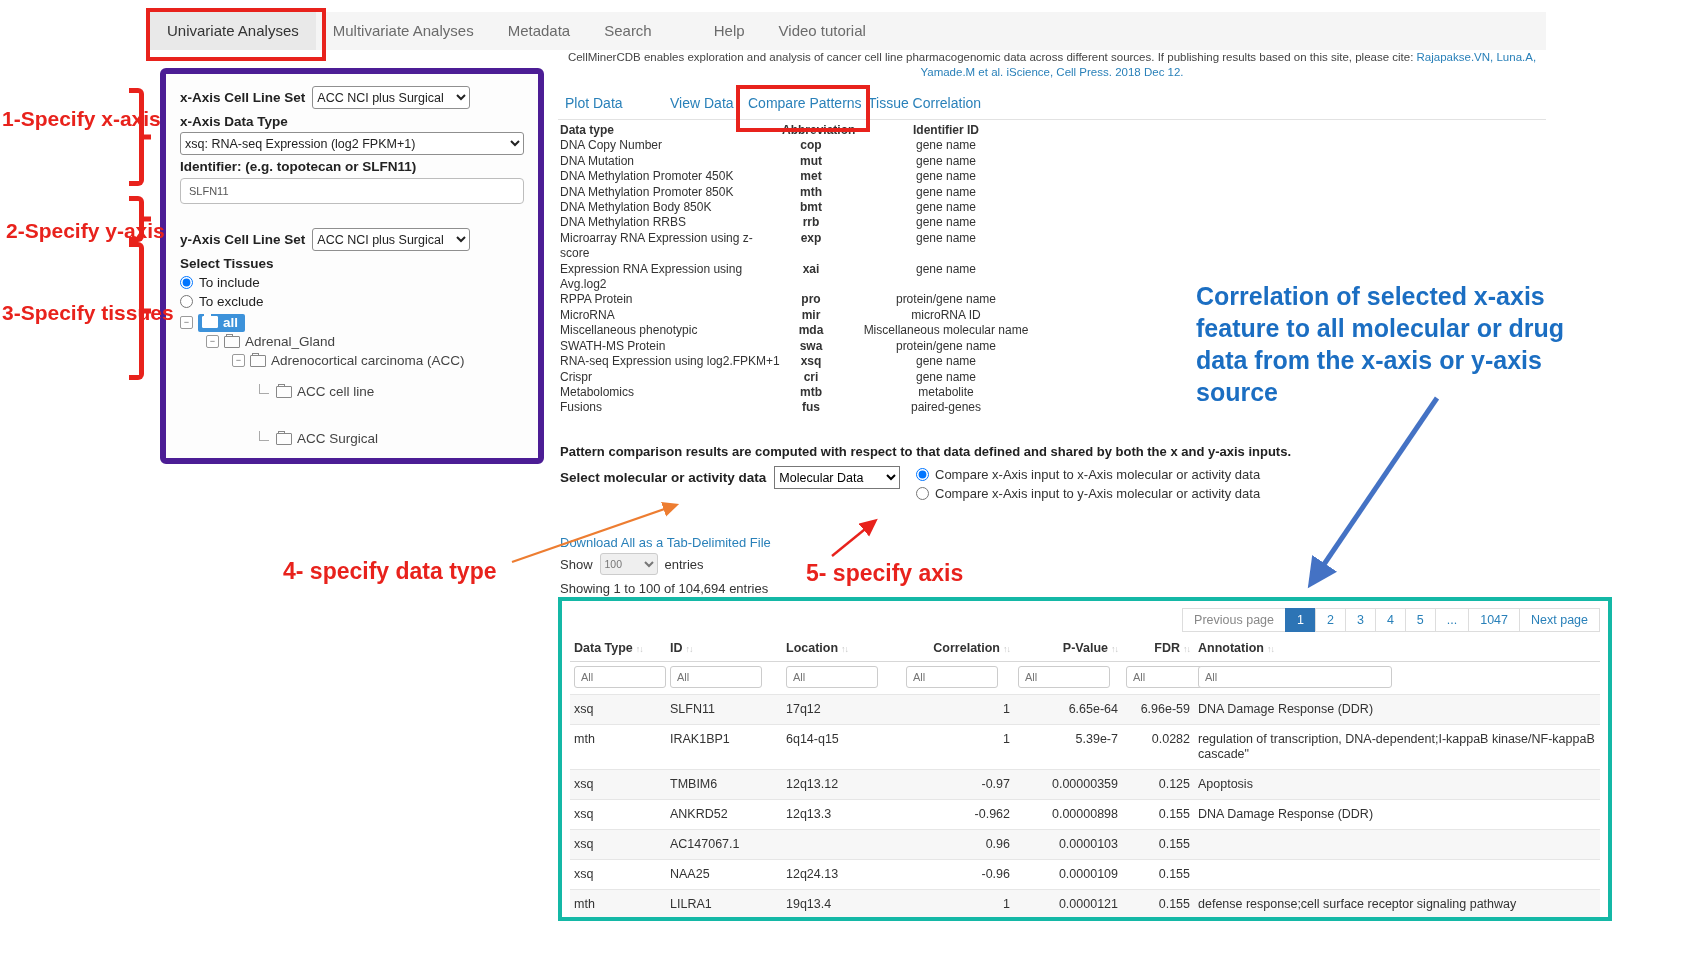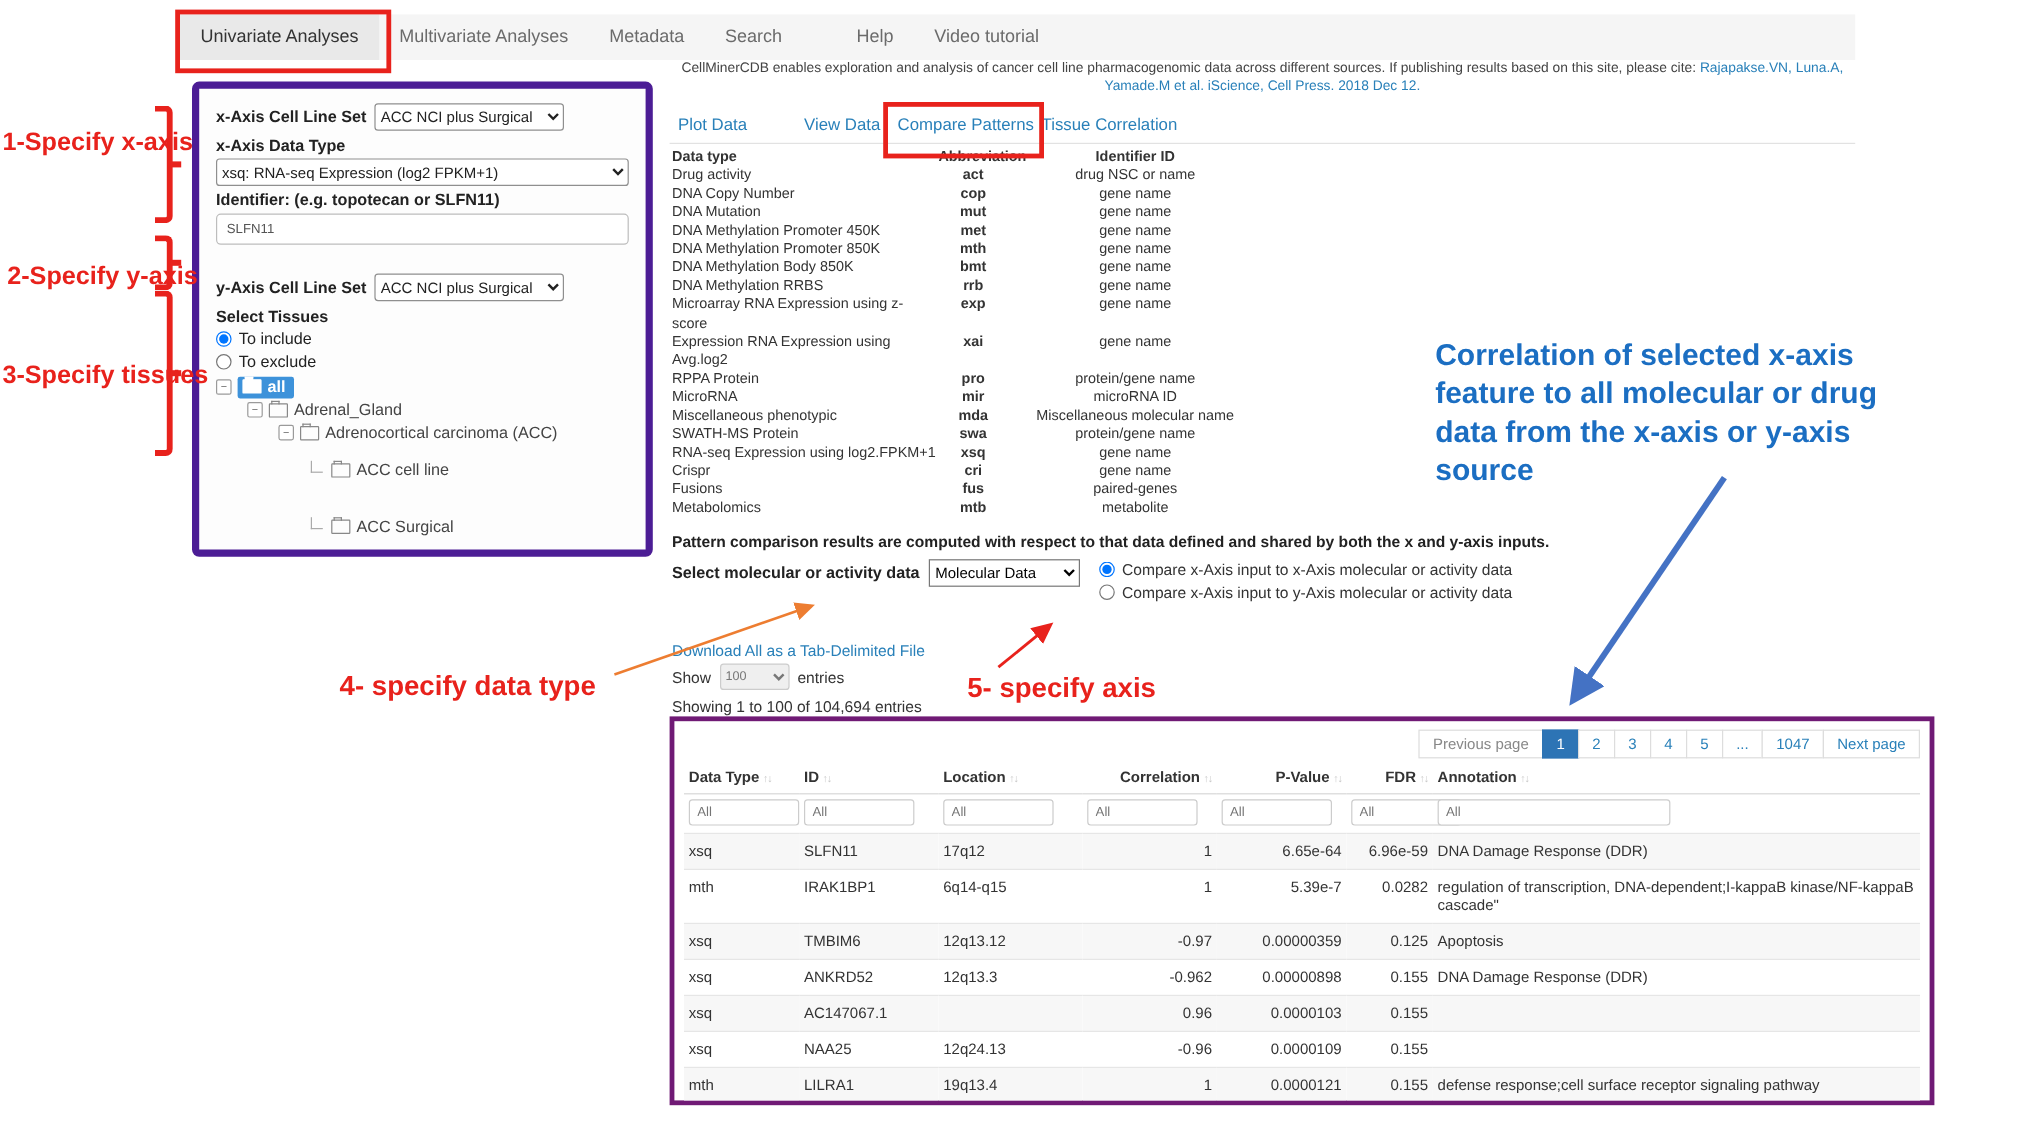--- a/index.html
+++ b/index.html
@@ -88,21 +88,21 @@
 
   .download { position:absolute; left:560px; top:535px; font-size:13px; color:#2980b9; }
   .show-row { position:absolute; left:560px; top:553px; font-size:13px; color:#333;
     display:flex; align-items:center; gap:7px; }
   .show-row select { width:58px; height:22px; font-size:10.5px; color:#777;
     border:1px solid #ccc; border-radius:3px; }
   .showing { position:absolute; left:560px; top:581px; font-size:13px; color:#333; }
 
   
   .results { position:absolute; left:558px; top:597px; width:1054px; height:324px;
-    border:4px solid #701a75; background:#fff; box-sizing:border-box; overflow:hidden; }
+    border:4px solid #14b8a6; background:#fff; box-sizing:border-box; overflow:hidden; }
   .pag { display:flex; justify-content:flex-end; margin:7px 8px 2px; font-size:12.5px; }
   .pag-btn { border:1px solid #ddd; margin-left:-1px; padding:4px 11px; color:#2980b9;
     background:#fff; white-space:nowrap; }
   .pag-prev { color:#888; }
   .pag-btn.active { background:#2d74b5; border-color:#2d74b5; color:#fff; }
   .rtable { width:1030px; margin:0 8px; border-collapse:collapse; font-size:12.5px;
     color:#333; table-layout:fixed; }
   .rtable th { font-weight:bold; text-align:left; padding:7px 4px 6px; border-bottom:1px solid #d7d7d7;
     white-space:nowrap; }
   .rtable th.num, .rtable td.num { text-align:right; }
@@ -215,25 +215,20 @@
 <div class="tab-divider"></div>
 
 <div class="dt-table">
   <div class="dt-row dt-head">
     <span class="c1">Data type</span>
     <span class="c2">Abbreviation</span>
     <span class="c3">Identifier ID</span>
   </div>
   <div id="dt-rows">
       <div class="dt-row">
-        <span class="c1">Drug activity</span>
-        <span class="c2">act</span>
-        <span class="c3">drug NSC or name</span>
-      </div>
-      <div class="dt-row">
         <span class="c1">DNA Copy Number</span>
         <span class="c2">cop</span>
         <span class="c3">gene name</span>
       </div>
       <div class="dt-row">
         <span class="c1">DNA Mutation</span>
         <span class="c2">mut</span>
         <span class="c3">gene name</span>
       </div>
       <div class="dt-row">
@@ -290,28 +285,28 @@
         <span class="c1">RNA-seq Expression using log2.FPKM+1</span>
         <span class="c2">xsq</span>
         <span class="c3">gene name</span>
       </div>
       <div class="dt-row">
         <span class="c1">Crispr</span>
         <span class="c2">cri</span>
         <span class="c3">gene name</span>
       </div>
       <div class="dt-row">
+        <span class="c1">Metabolomics</span>
+        <span class="c2">mtb</span>
+        <span class="c3">metabolite</span>
+      </div>
+      <div class="dt-row">
         <span class="c1">Fusions</span>
         <span class="c2">fus</span>
         <span class="c3">paired-genes</span>
-      </div>
-      <div class="dt-row">
-        <span class="c1">Metabolomics</span>
-        <span class="c2">mtb</span>
-        <span class="c3">metabolite</span>
       </div>
     </div>
 </div>
 
 <div class="pattern-note">Pattern comparison results are computed with respect to that data defined and shared by both the x and y-axis inputs.</div>
 
 <div class="select-row">
   <span>Select molecular or activity data</span>
   <select>
     <option>Molecular Data</option>

